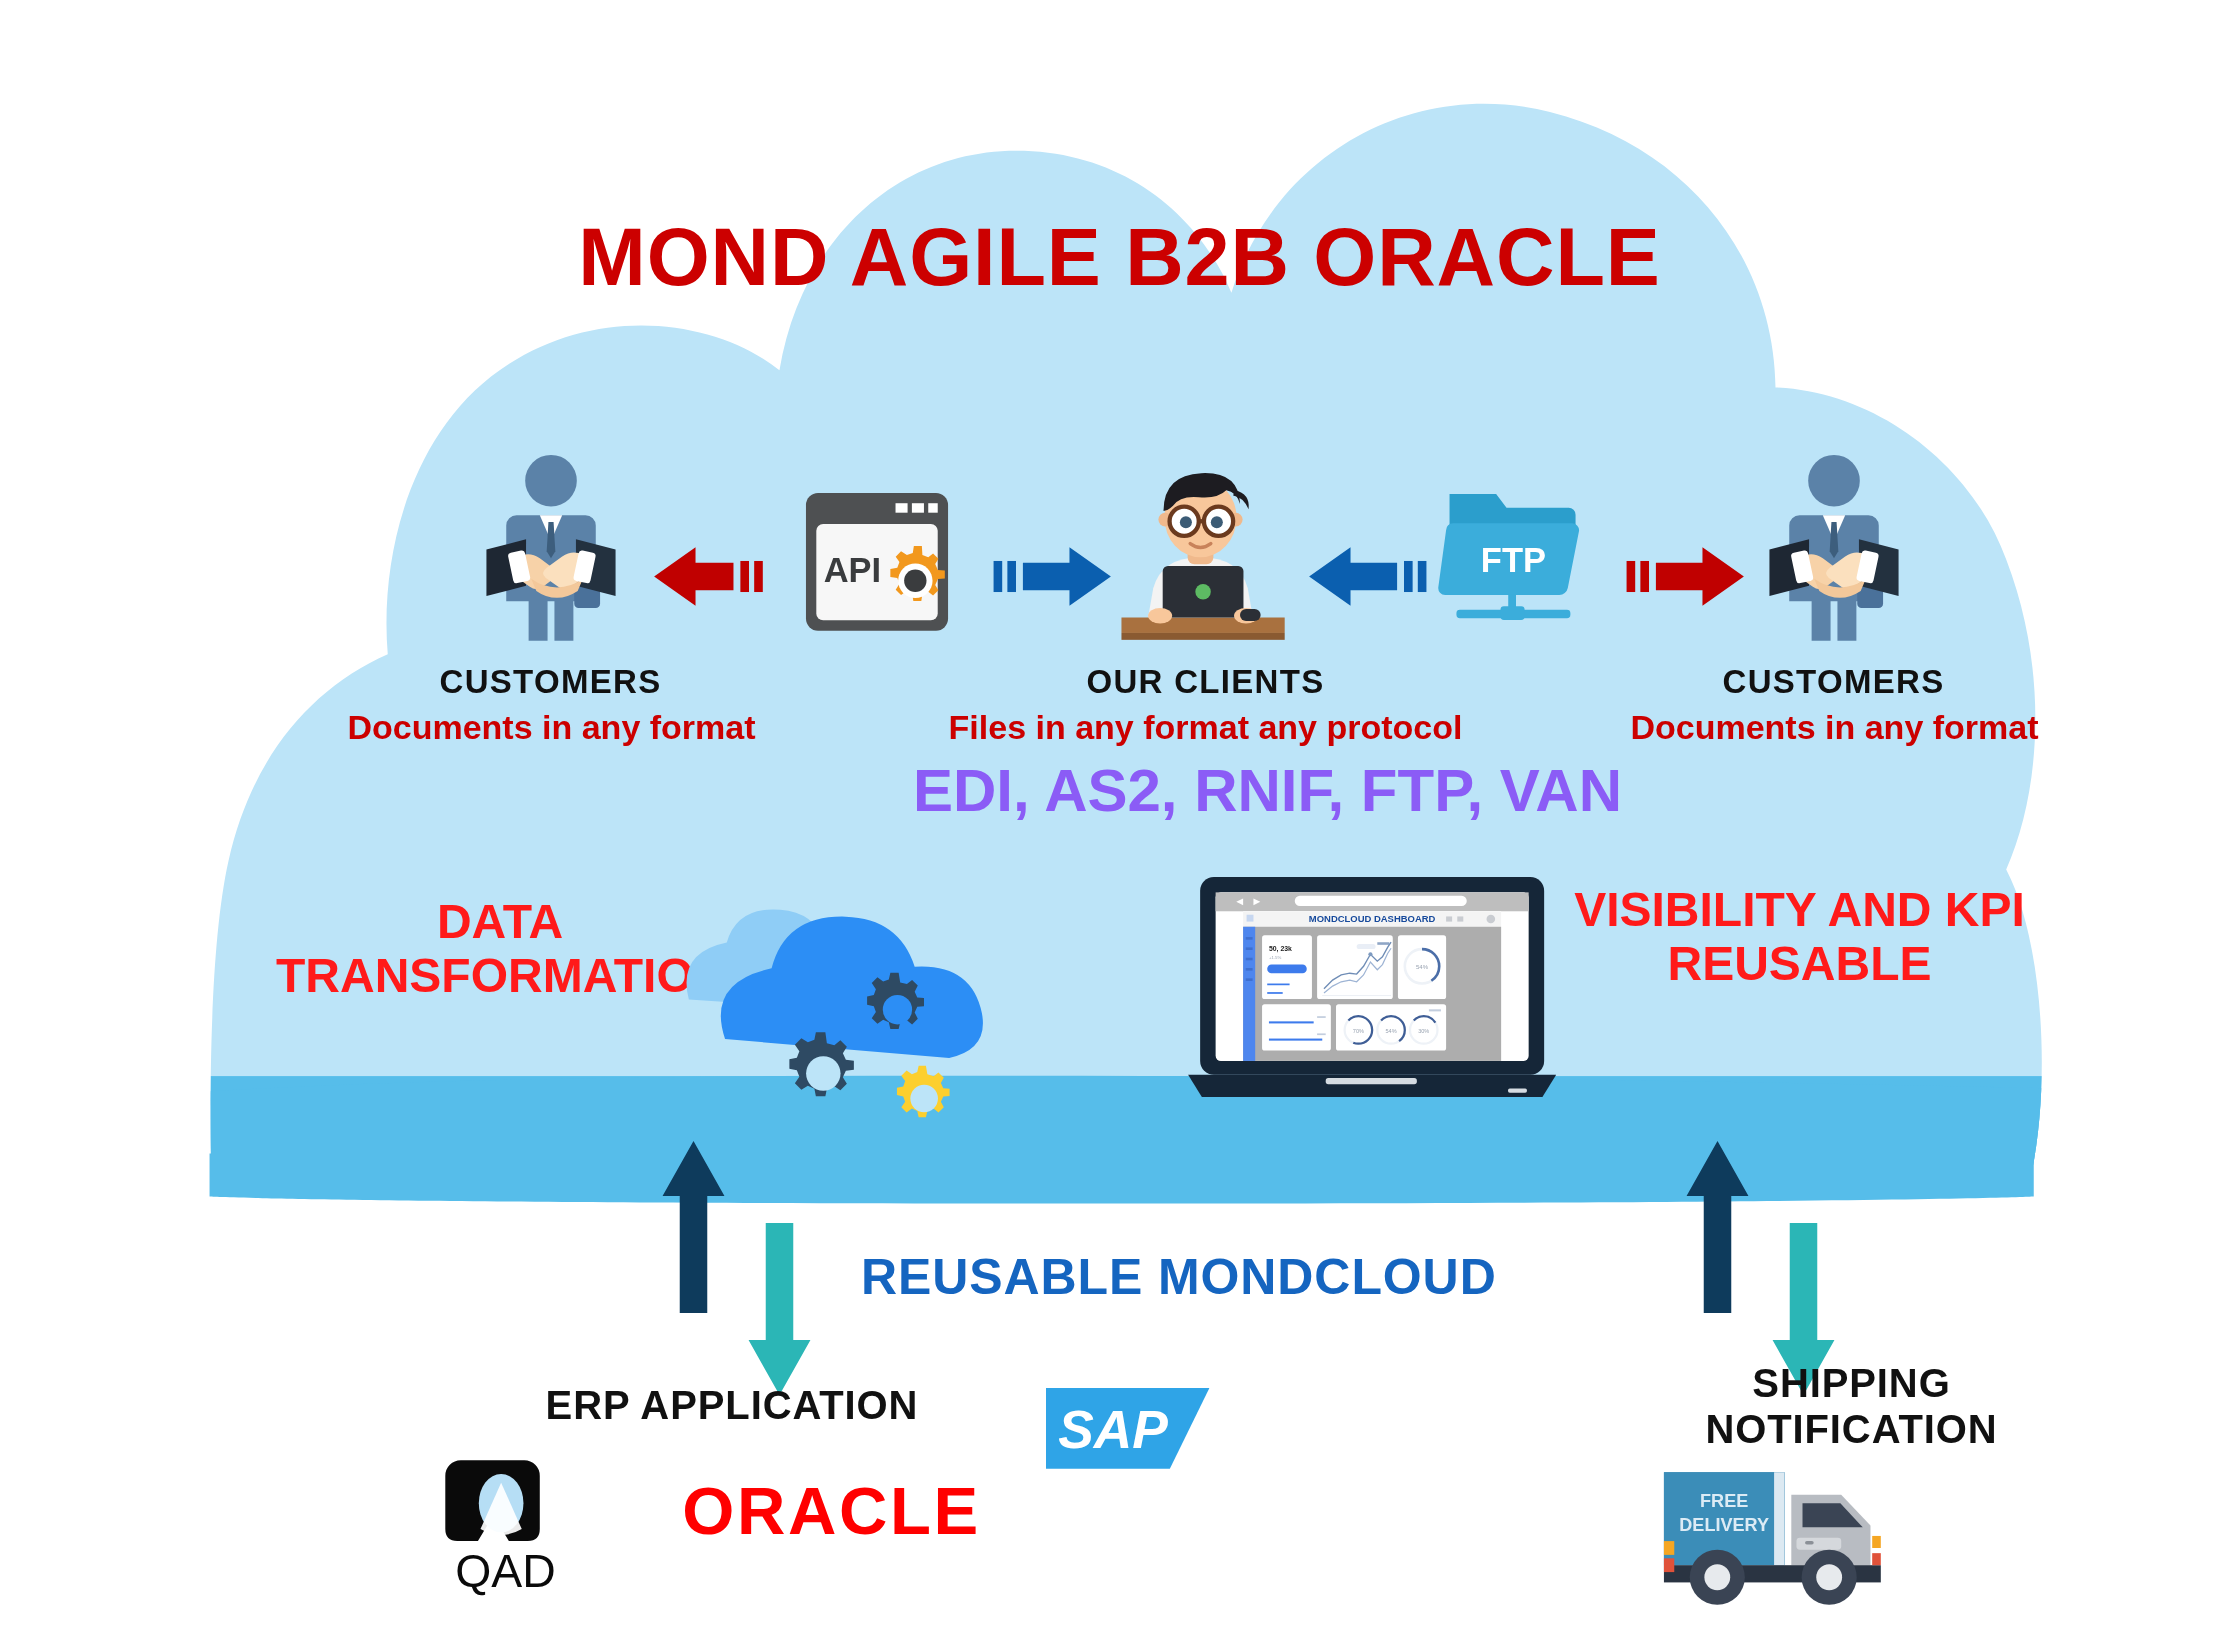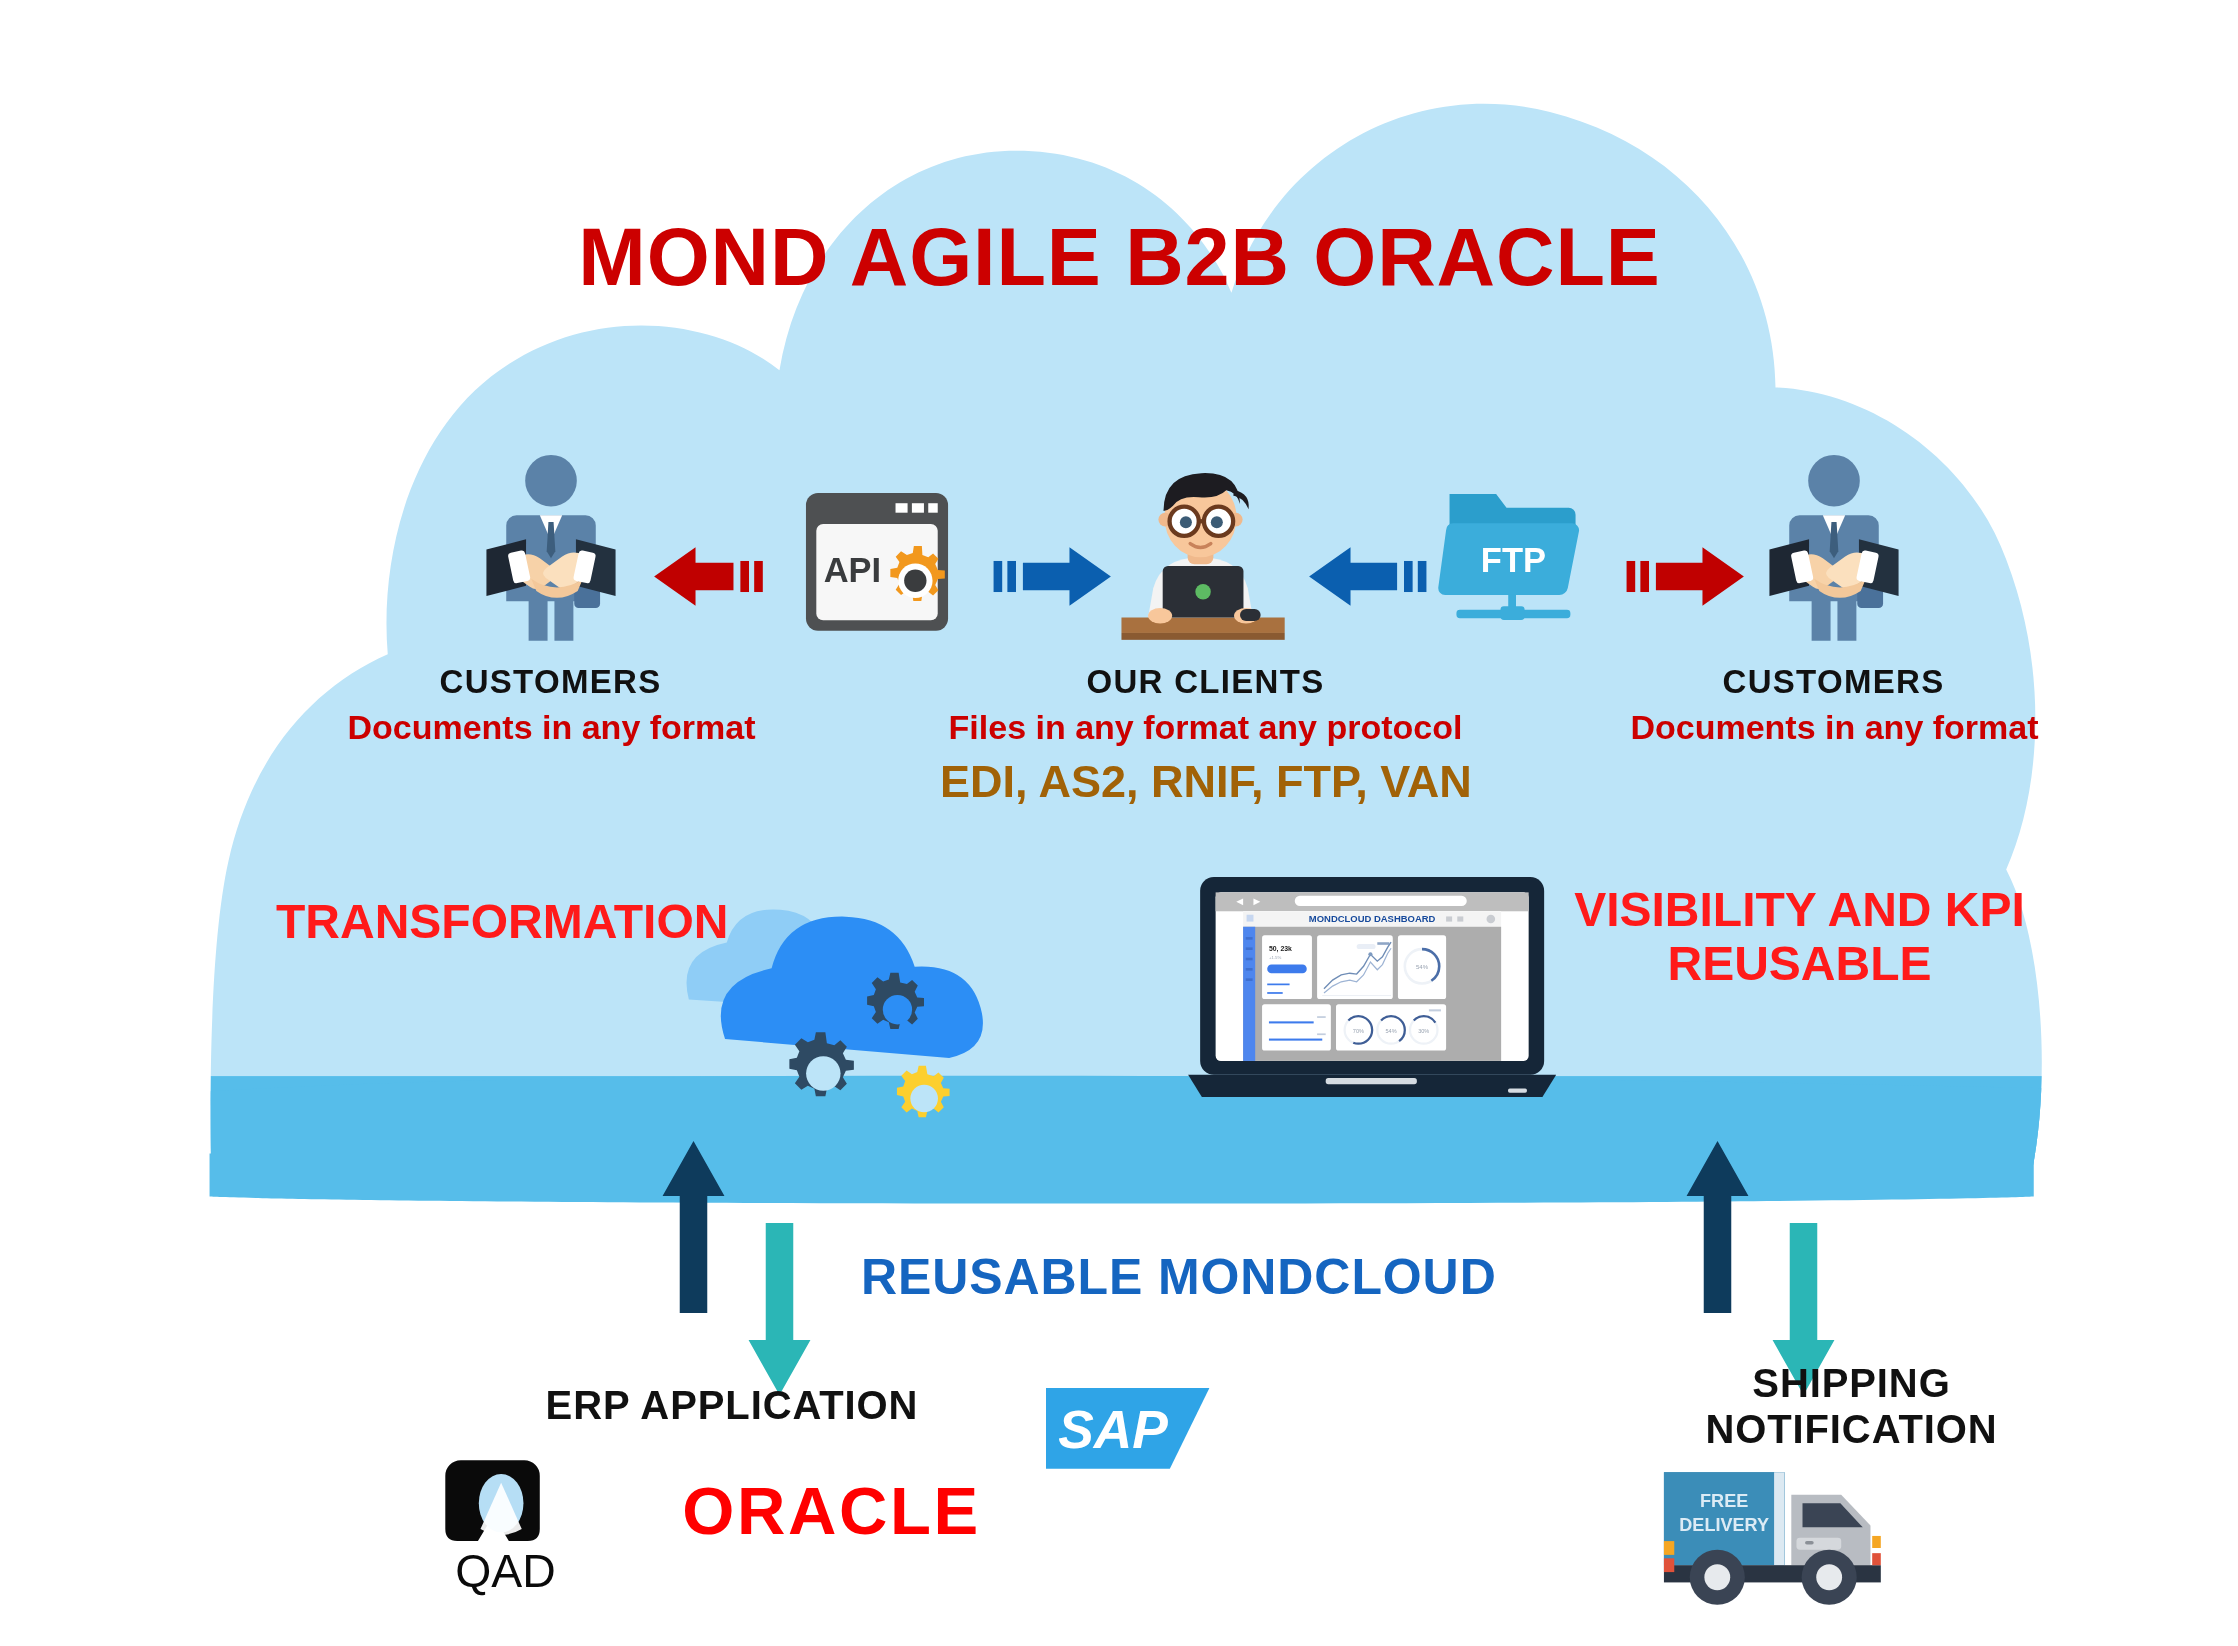--- a/index.html
+++ b/index.html
@@ -24,22 +24,22 @@
   
   .lbl-cap{
     font-size:33px;font-weight:bold;color:#111111;letter-spacing:1.3px;
     text-align:center;white-space:nowrap;
   }
   .lbl-red{
     font-size:34px;font-weight:bold;color:#CC0000;
     text-align:center;white-space:nowrap;
   }
   .lbl-blue-big{
-    font-size:45px;font-weight:bold;color:#a16207;
-    text-align:center;white-space:nowrap;
+    font-size:60px;font-weight:bold;color:#8b5cf6;
+    white-space:nowrap;
   }
   .lbl-red-big{
     font-size:48px;font-weight:bold;color:#FF1A1A;line-height:1.12;
     text-align:center;
   }
   .lbl-blue-adapters{
     font-size:50px;font-weight:bold;color:#1565C0;letter-spacing:0.9px;
     text-align:center;white-space:nowrap;
   }
   .lbl-black-big{
@@ -237,20 +237,21 @@
       <path d="M72 152 q14 10 30 10 q16 0 30 -10 l-6 14 q-12 8 -24 8 q-13 0 -24 -8 z" fill="#F3C89A"></path>
       <rect x="48" y="120" width="20" height="36" rx="4" fill="#ffffff" transform="rotate(-12 58 138)"></rect>
       <rect x="124" y="120" width="20" height="36" rx="4" fill="#ffffff" transform="rotate(12 134 138)"></rect>
     </svg>
   </div>
 
   <div class="abs lbl-cap" style="left:1627px;top:663px;width:413px;">CUSTOMERS</div>
   <div class="abs lbl-red" style="left:1602px;top:708px;width:465px;">Documents in any format</div>
 
   <div class="abs lbl-red-big" style="left:276px;top:895px;width:448px;">
+    <div>DATA</div>
     <div>TRANSFORMATION</div>
   </div>
 
   <div class="abs" style="left:663px;top:870px;width:362px;height:276px;">
     <svg width="362" height="276" viewBox="0 0 420 320">
 
       <path d="M30 150 q-14 -54 44 -66 q12 -42 62 -38 q40 3 52 38 q46 -2 52 40 q4 32 -30 38 z" fill="#8FCDF6"></path>
 
       <path d="M72 196 q-22 -66 54 -82 q16 -62 86 -60 q62 2 80 58 q66 -4 78 54 q8 42 -38 52 z" fill="#2C8EF5"></path>
 

